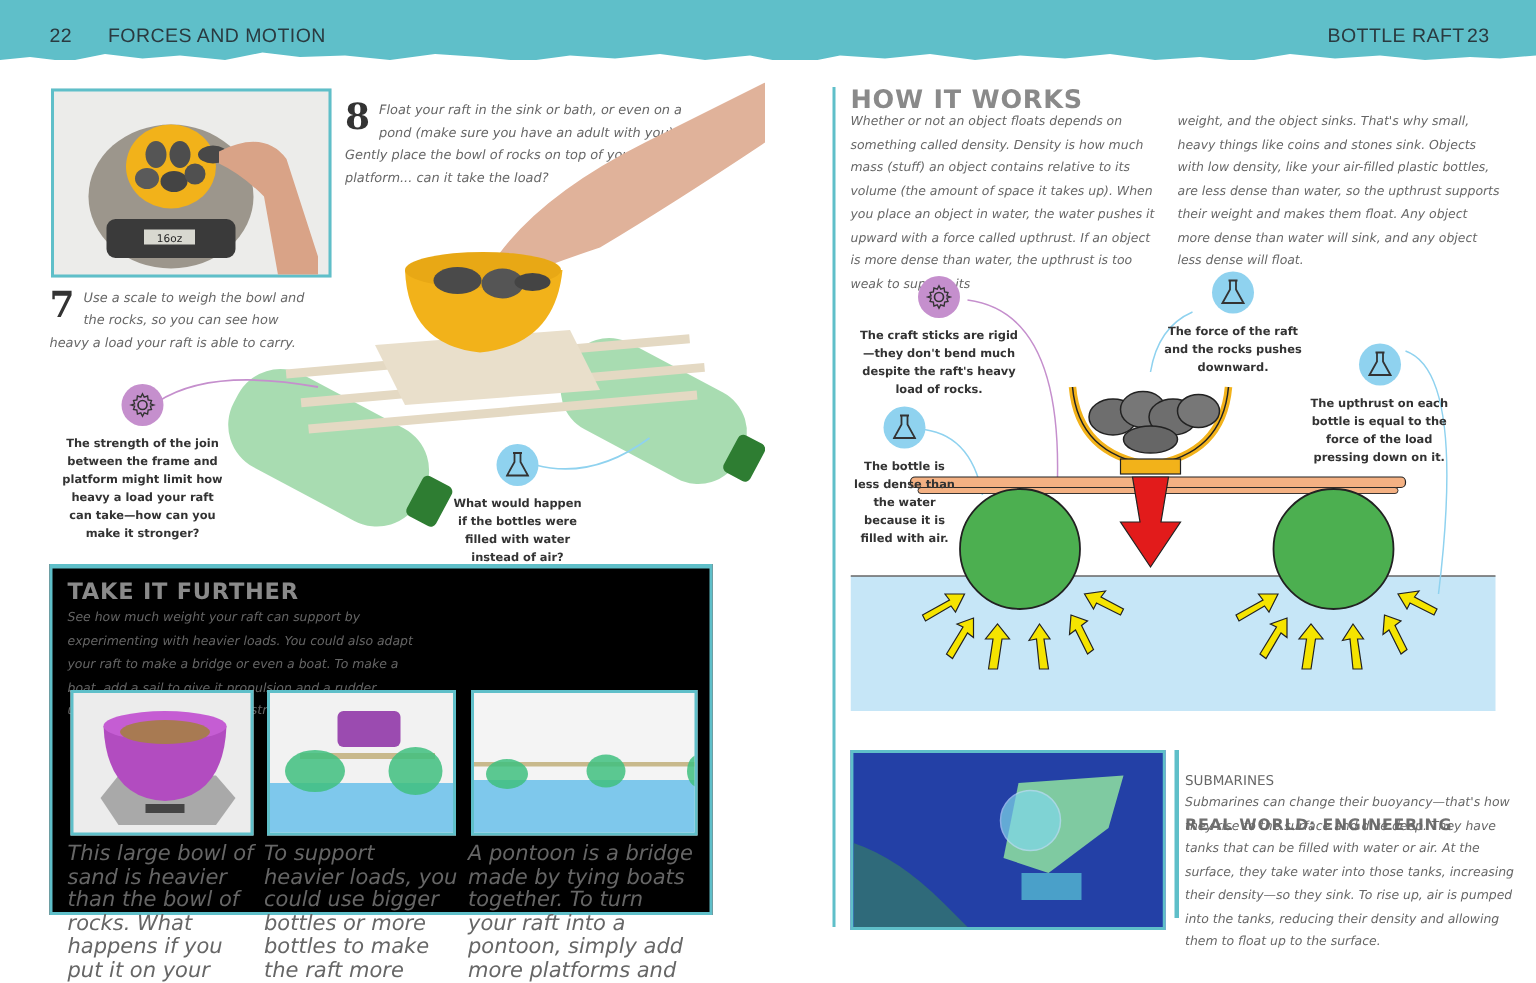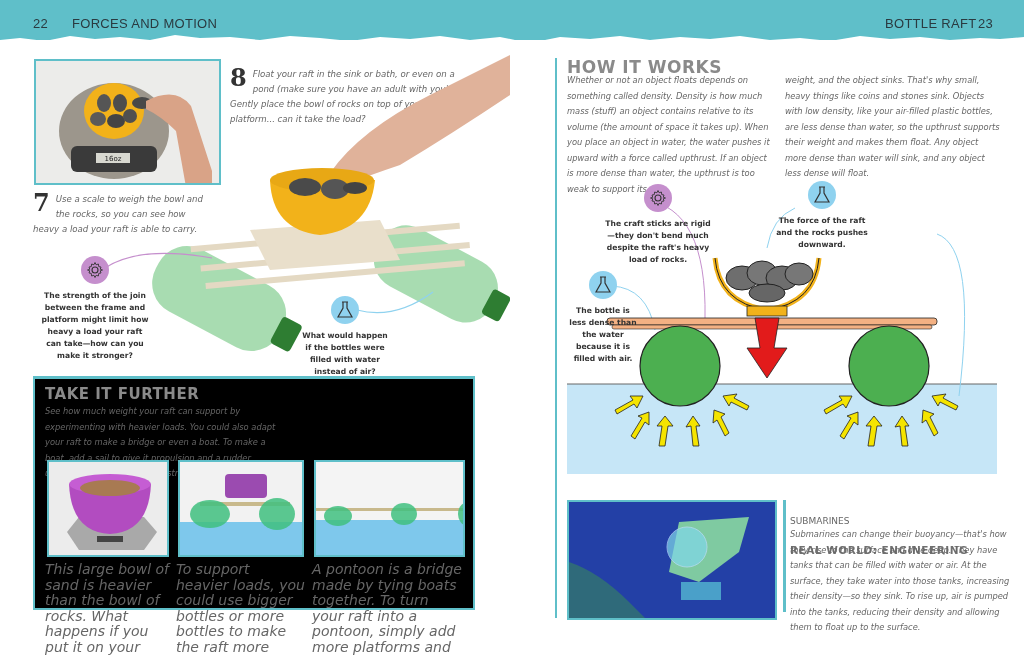--- a/index.html
+++ b/index.html
@@ -204,21 +204,21 @@
     <g fill="#f5e400" stroke="#222" stroke-width="0.8">
       <polygon points="257,232 275,222 272,218 285,218 279,230 276,226 259,236"></polygon>
       <polygon points="273,258 284,240 280,238 291,234 291,247 287,244 277,261"></polygon>
       <polygon points="301,268 304,248 299,248 307,238 315,248 310,248 307,268"></polygon>
       <polygon points="335,268 333,248 328,249 335,238 342,248 338,248 341,268"></polygon>
       <polygon points="367,258 359,242 355,245 356,232 367,236 363,239 371,255"></polygon>
       <polygon points="389,232 373,224 371,228 365,218 379,216 376,220 391,228"></polygon>
     </g>
   </svg>
 
-  <div class="callout" style="left:36px; top:6px; width:110px;">
+  <div class="callout" style="left:4px; top:6px; width:110px;">
     <div class="icon-circle purple">
       <svg width="18" height="18" viewBox="0 0 24 24">
           <circle cx="12" cy="12" r="4" fill="none" stroke="#333" stroke-width="1.5"></circle>
           <path d="M12 2 L13.5 5 L16.5 4 L17 7.5 L20 8 L19 11 L22 12 L19 13 L20 16 L17 16.5 L16.5 20 L13.5 19 L12 22 L10.5 19 L7.5 20 L7 16.5 L4 16 L5 13 L2 12 L5 11 L4 8 L7 7.5 L7.5 4 L10.5 5 Z" fill="none" stroke="#333" stroke-width="1.2"></path>
         </svg>
     </div>
     <div>The craft sticks are rigid—they don't bend much despite the raft's heavy load of rocks.</div>
   </div>
 
   <div class="callout" style="left:0px; top:93px; width:72px;">
@@ -232,20 +232,28 @@
 
   <div class="callout" style="left:205px; top:3px; width:100px;">
     <div class="icon-circle blue">
       <svg width="16" height="18" viewBox="0 0 16 18">
           <path d="M6 1 L6 7 L1 16 L15 16 L10 7 L10 1 M5 1 L11 1" fill="none" stroke="#333" stroke-width="1.2"></path>
         </svg>
     </div>
     <div>The force of the raft and the rocks pushes downward.</div>
   </div>
 
+  <div class="callout" style="left:305px; top:51px; width:95px;">
+    <div class="icon-circle blue">
+      <svg width="16" height="18" viewBox="0 0 16 18">
+          <path d="M6 1 L6 7 L1 16 L15 16 L10 7 L10 1 M5 1 L11 1" fill="none" stroke="#333" stroke-width="1.2"></path>
+        </svg>
+    </div>
+    <div>The upthrust on each bottle is equal to the force of the load pressing down on it.</div>
+  </div>
 </div>
 
 <div class="photo-frame" style="left:567px; top:500px; width:210px; height:120px; background:#1f3fa8; border-color:#5fbfc9;">
   <svg width="210" height="120" viewBox="0 0 210 120">
     <rect width="210" height="120" fill="#2340a6"></rect>
     <path d="M0 60 Q30 70 60 100 L80 120 L0 120 Z" fill="#2f6a7a"></path>
     <polygon points="110,20 180,15 170,50 130,80 100,70" fill="#8fe3a0" opacity="0.85"></polygon>
     <circle cx="118" cy="45" r="20" fill="#7fd7ea" opacity="0.7" stroke="#bdf" stroke-width="1"></circle>
     <rect x="112" y="80" width="40" height="18" fill="#5bc9d9" opacity="0.7"></rect>
   </svg>

